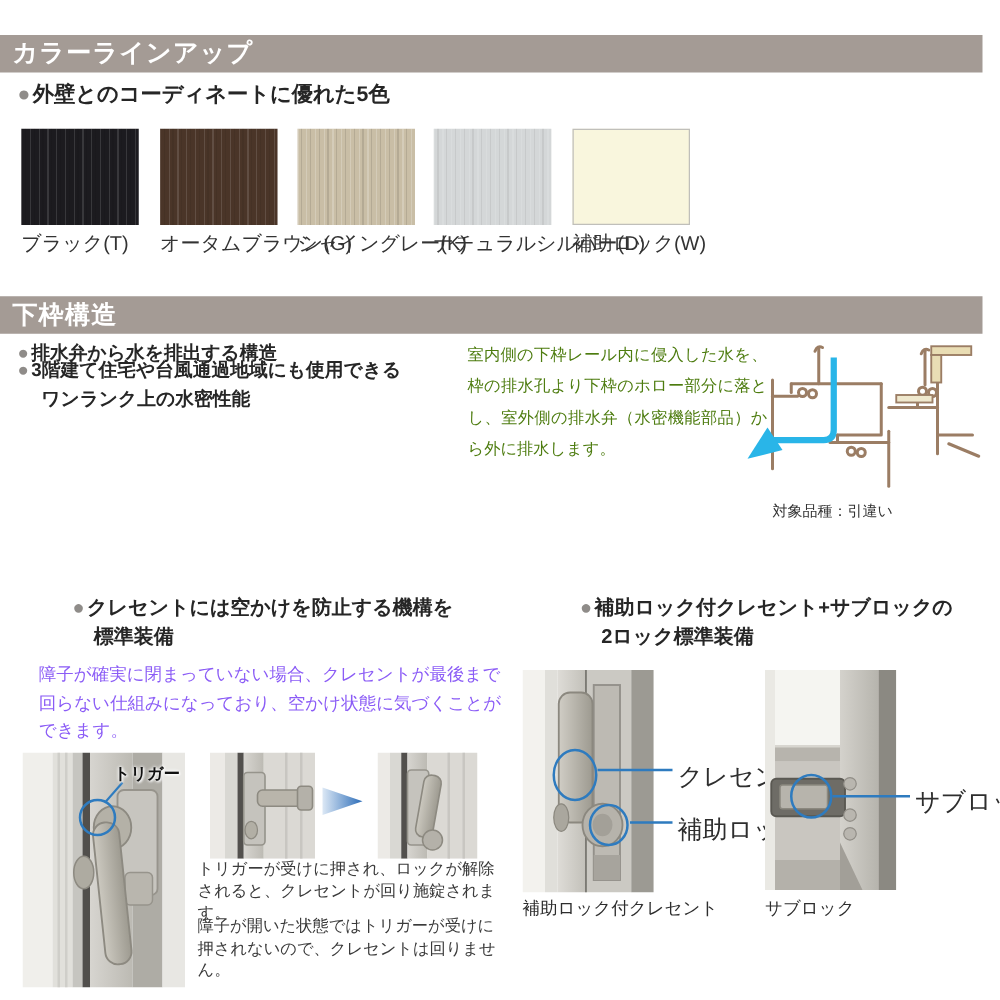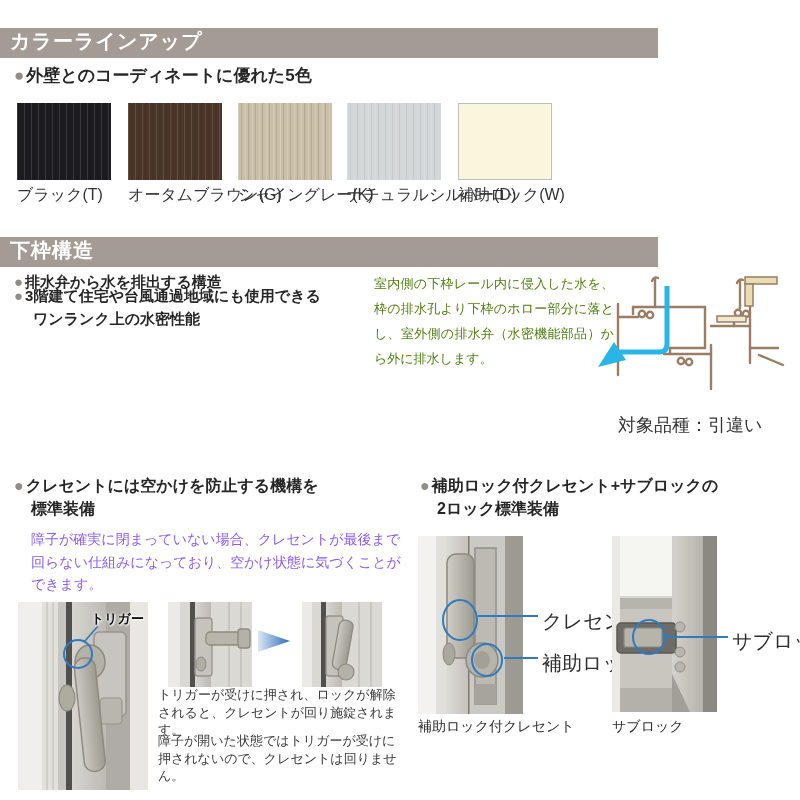--- a/index.html
+++ b/index.html
@@ -1,45 +1,45 @@
 <!DOCTYPE html>
 <html><head>
 <meta charset="utf-8">
 <style>
   html,body{margin:0;padding:0;background:#fff;}
   body{font-family:"Liberation Sans","DejaVu Sans",sans-serif;color:#333;}
   .page{position:relative;width:800px;height:800px;background:#fff;overflow:hidden;}
 
-  .bar{position:absolute;left:0;width:658px;height:30px;font-family:Liberation Mono, monospace;}
+  .bar{position:absolute;left:0;width:786px;height:30px;}
   .bar-title{display:block;line-height:30px;padding-left:10px;color:#fff;
              font-size:20px;font-weight:bold;letter-spacing:1px;}
 
   .bullet-head{position:absolute;font-weight:bold;color:#262626;white-space:nowrap;}
   .dot{color:#8f8c89;margin-right:2px;}
   .h-lg{font-size:17px;}
-  .h-md{font-size:16px;}
+  .h-md{font-size:16px;margin-left:44px;}
 
   .swatch{position:absolute;top:103px;}
   .chip{width:94px;height:77px;position:relative;}
   .chip::after{content:"";position:absolute;inset:0;
     background:repeating-linear-gradient(90deg,rgba(255,255,255,.28) 0 1px,transparent 1px 3px,rgba(0,0,0,.14) 3px 4px,transparent 4px 7px);}
   .tex-soft::after{opacity:.45;}
   .tex-mid::after{opacity:.75;}
   .tex-none::after{display:none;}
   .chip-border{border:1px solid #c0bfba;box-sizing:border-box;}
   .chip-label{margin-top:5px;font-size:16px;color:#333;white-space:nowrap;}
 
   .bullet-item{position:absolute;font-weight:bold;font-size:15px;color:#262626;white-space:nowrap;}
   .bullet-item .line2{margin-left:19px;margin-top:4px;}
 
   .body-text{position:absolute;font-size:13px;line-height:25px;color:#4d7c0f;text-align:justify;}
   .para{position:absolute;font-size:14px;line-height:22.5px;color:#8b5cf6;}
   .note{position:absolute;font-size:13px;line-height:17.5px;color:#3a3a3a;}
   .caption{position:absolute;font-size:14px;color:#2e2e2e;white-space:nowrap;}
-  .target-note{position:absolute;font-size:18px;color:#333;white-space:nowrap;margin-top:12px;}
+  .target-note{position:absolute;font-size:12px;color:#333;white-space:nowrap;}
 
   .photo{position:absolute;}
   .trigger-label{position:absolute;font-size:13px;font-weight:bold;color:#111;white-space:nowrap;
     text-shadow:0 0 3px #fff,0 0 3px #fff,1px 1px 2px #fff;z-index:3;}
   .callout-line{position:absolute;height:2px;z-index:2;}
   .callout-label{position:absolute;font-size:20px;color:#2e2e2e;white-space:nowrap;}
 </style>
 </head>
 <body>
 

